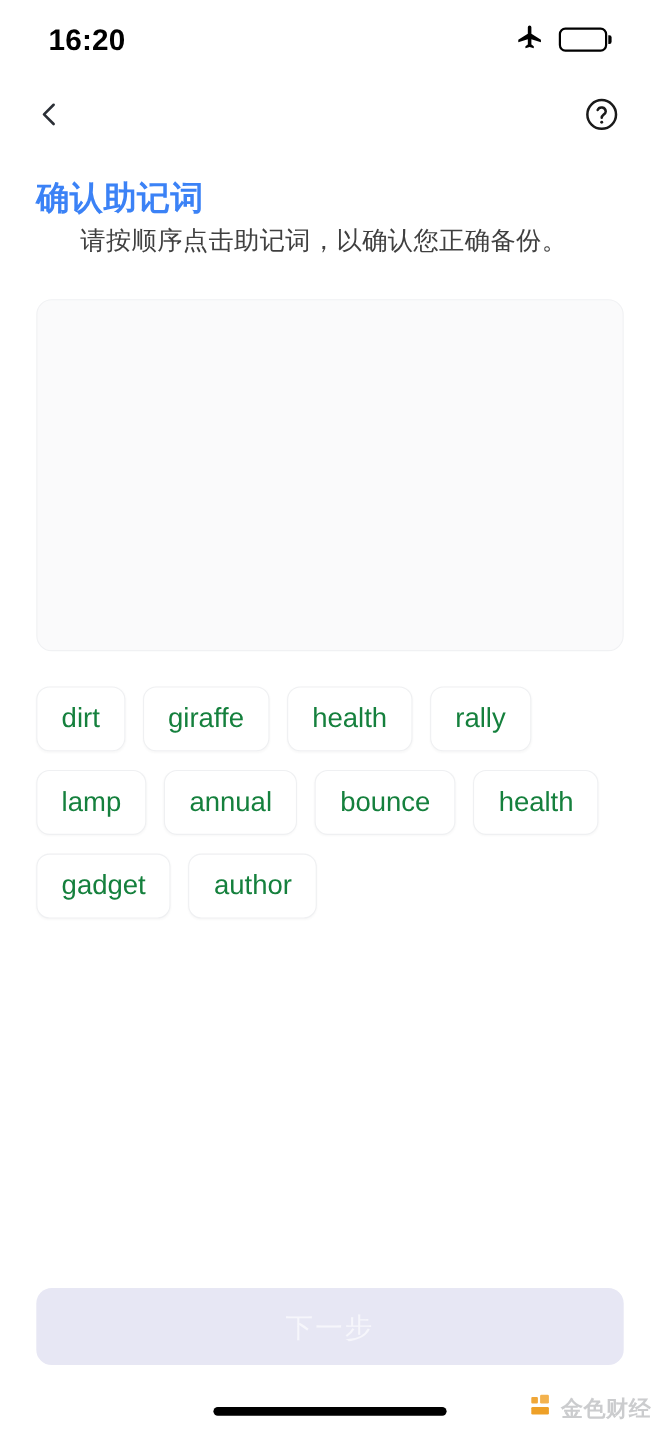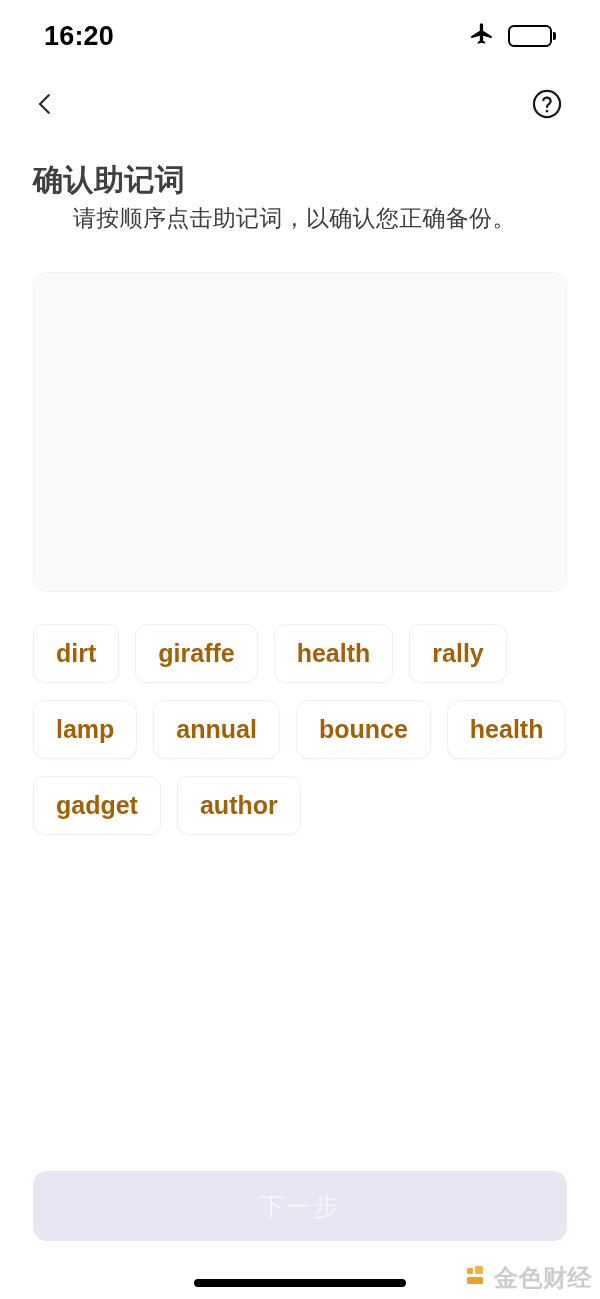--- a/index.html
+++ b/index.html
@@ -58,21 +58,21 @@
     width:600px; height:56px;
     display:flex; align-items:center; justify-content:space-between;
     padding:0 30px 0 22px;
   }
   .nav-back { width:46px; height:46px; display:flex; align-items:center; justify-content:center; cursor:pointer; }
   .nav-help { width:46px; height:46px; display:flex; align-items:center; justify-content:center; cursor:pointer; }
 
   
   .page-title {
     position:absolute; top:160px; left:33px;
-    font-size:30px; font-weight:bold; color:#404040;
+    font-size:30px; font-weight:bold; color:#3b82f6;
     letter-spacing:0.5px;
   }
   .page-subtitle {
     position:absolute; top:202px; left:33px;
     width:540px;
     font-size:23px; color:#404040;
     letter-spacing:0.3px;
     line-height:1.45;
     margin-left:40px;
   }
@@ -97,26 +97,25 @@
     width:534px;
     display:flex; flex-wrap:wrap;
     gap:17px 16px;
   }
   .word-chip {
     background:#FFFFFF;
     border:1px solid #EFF0F2;
     border-radius:12px;
     padding:16px 22px;
     font-size:25px;
-    color:#a16207;
+    color:#15803d;
     line-height:1;
     cursor:pointer;
     white-space:nowrap;
     box-shadow:0 1px 2px rgba(16,24,40,0.03);
-    font-weight:bold;
   }
 
   
   .next-button {
     position:absolute;
     left:33px; top:1171px;
     width:534px; height:70px;
     background:#E7E7F4;
     border:none;
     border-radius:14px;
@@ -139,21 +138,21 @@
 
   
   .watermark {
     position:absolute;
     right:8px; bottom:5px;
     display:flex; align-items:center; gap:6px;
     opacity:0.95;
   }
   .wm-logo { display:block; }
   .wm-text {
-    font-size:24px;
+    font-size:20px;
     color:#C9CACC;
     font-weight:bold;
     letter-spacing:0.5px;
   }
 </style>
 </head>
 <body>
 
 <div class="phone">
 

